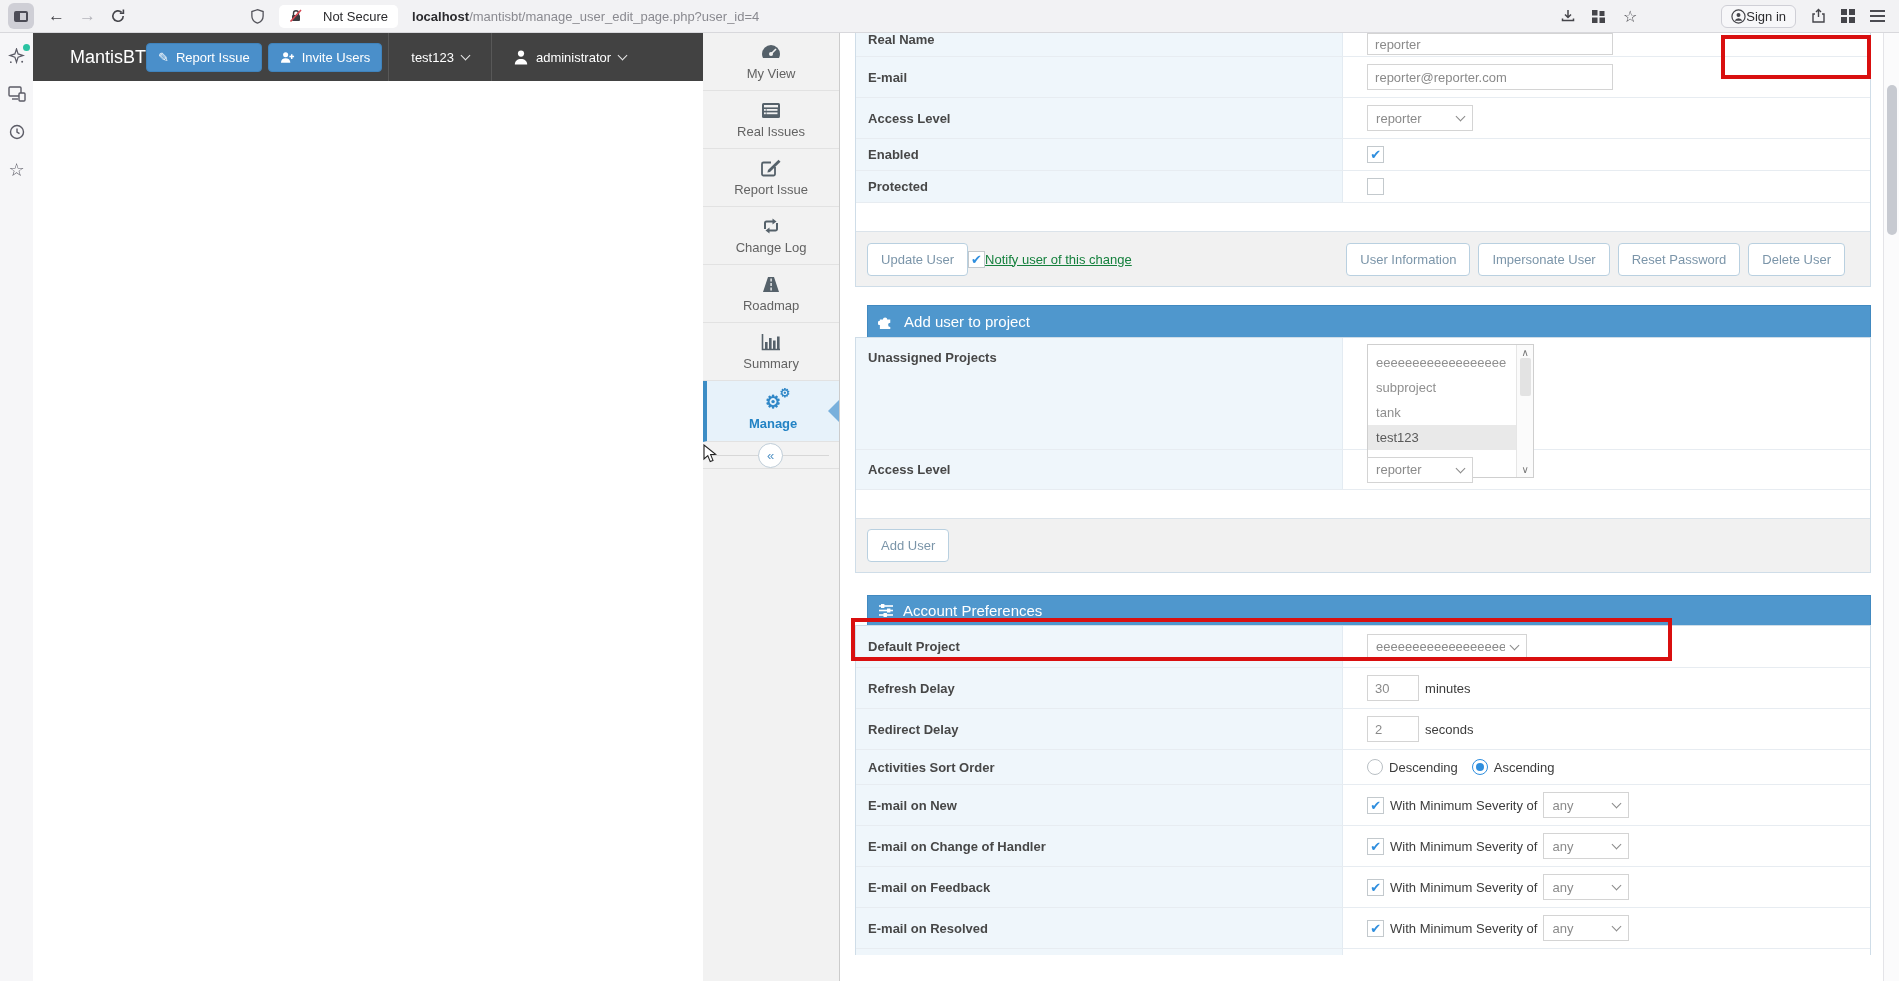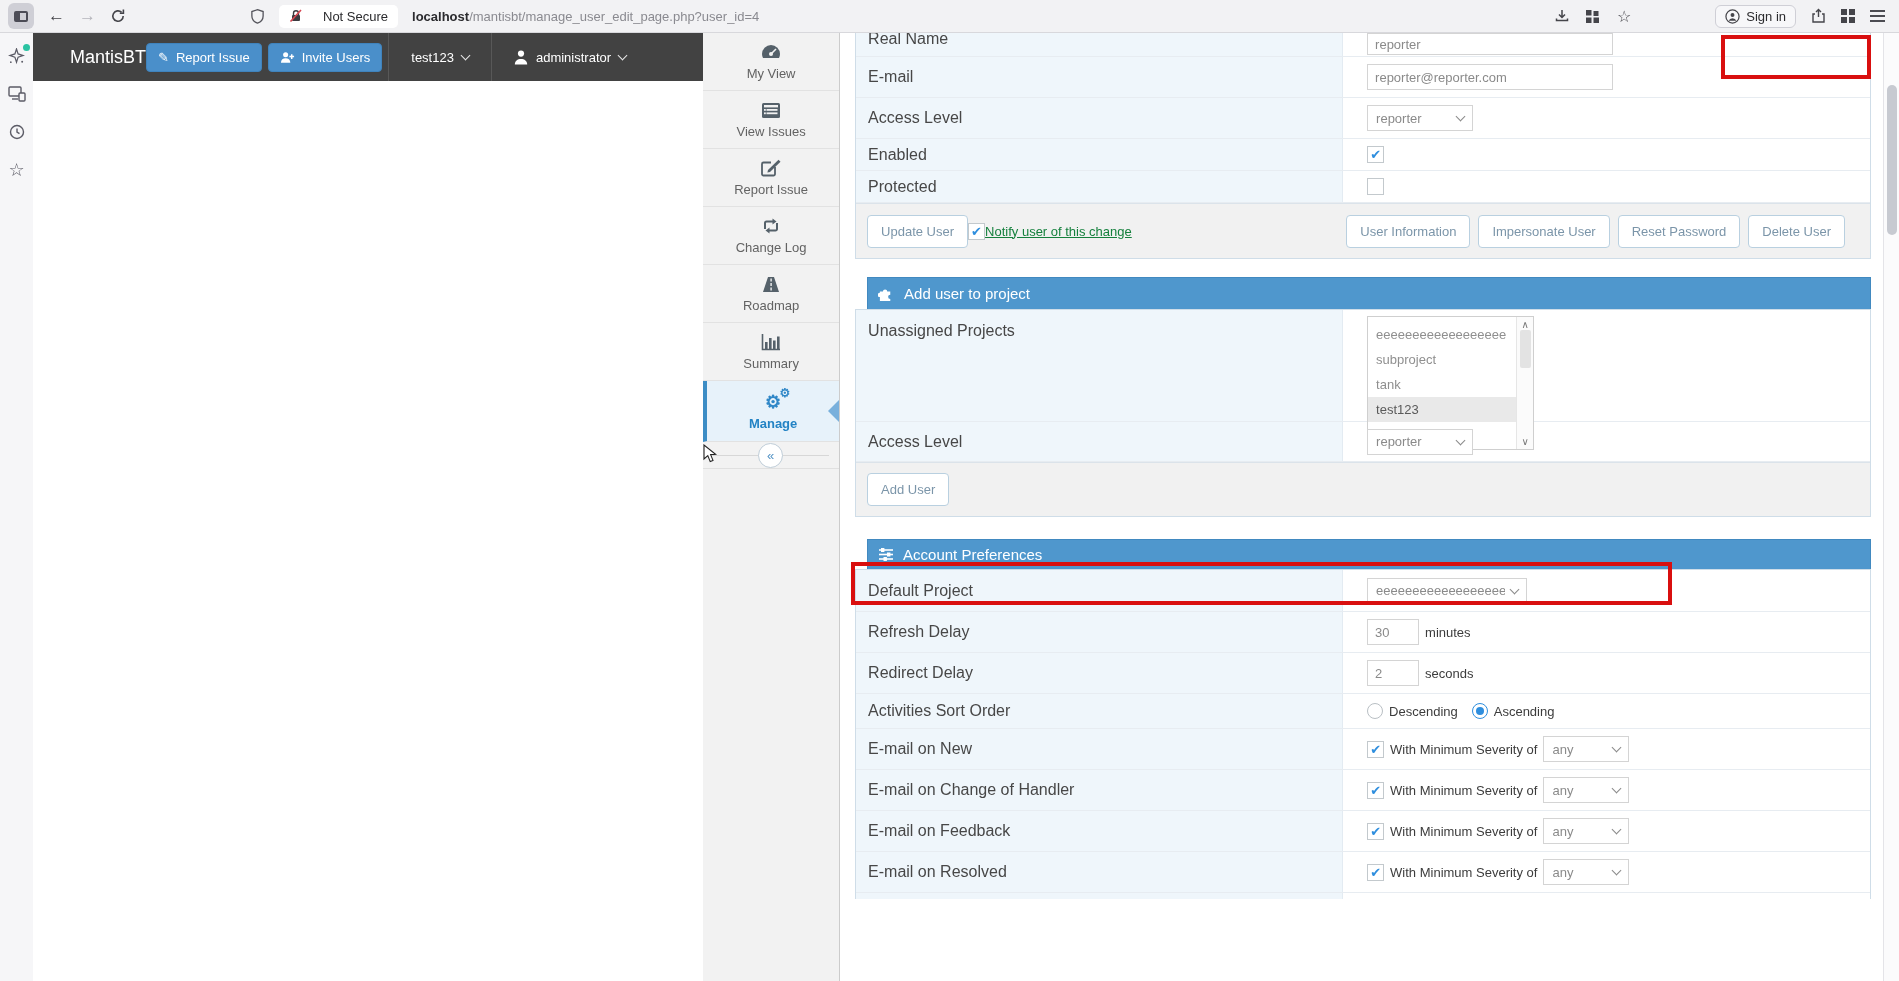--- a/index.html
+++ b/index.html
@@ -16,21 +16,21 @@
   .sb-toggle { width:26px; height:26px; background:#cfcfd6; border-radius:6px; display:flex; align-items:center; justify-content:center; }
   .sb-toggle .glyph { width:14px; height:11px; border:2px solid #4c4c56; border-radius:2px; position:relative; }
   .sb-toggle .glyph::before { content:""; position:absolute; left:0; top:0; bottom:0; width:4px; background:#4c4c56; }
   .nav-arrow { font-size:17px; color:#3f3f44; }
   .nav-arrow.disabled { color:#b5b5bb; }
   .chrome-spacer { width:96px; }
   .ns-pill { background:#fff; border-radius:5px; display:flex; align-items:center; gap:20px; padding:4px 10px; color:#2b2b2e; }
   .url-text { color:#8a8a90; }
   .url-text b { color:#2b2b2e; font-weight:bold; }
   .chrome-right { margin-left:auto; display:flex; align-items:center; gap:15px; padding-right:6px; }
-  .signin-pill { border:1px solid #cfcfd6; border-radius:6px; padding:3px 9px; display:flex; gap:6px; align-items:center; color:#2b2b2e; background:#f7f7f9; }
+  .signin-pill { border:1px solid #cfcfd6; border-radius:6px; padding:3px 9px; display:flex; align-items:center; color:#2b2b2e; background:#f7f7f9; }
   .hamburger { display:flex; flex-direction:column; gap:3px; }
   .hamburger span { width:15px; height:2px; background:#4c4c52; }
   .gap60 { width:52px; }
   
   .below { display:flex; height:948px; }
   .ff-strip { width:33px; background:#f6f6f8; display:flex; flex-direction:column; align-items:center; padding-top:14px; gap:20px; }
   .ff-ic { position:relative; width:18px; height:18px; display:flex; align-items:center; justify-content:center; color:#5b5b66; font-size:16px; }
   .green-dot { position:absolute; top:-3px; right:-4px; width:7px; height:7px; border-radius:50%; background:#2ac3a2; }
   
   .mantis { flex:1; display:flex; flex-direction:row; min-width:0; }
@@ -69,39 +69,39 @@
     background:#fff; border:1px solid #bfcdd8; color:#5393c5; font-size:13px; display:flex; align-items:center; justify-content:center; }
   
   .main { flex:1; background:#fff; padding:0 12px 0 15px; min-width:0; overflow:hidden; }
   .panel { border:1px solid #cfdde8; }
   .panel.cut-top { border-top:none; }
   .sec-head { height:32px; background:#4f97cd; border:1px solid #4189c0; border-bottom:none;
     color:#fff; font-size:15px; display:flex; align-items:center; gap:9px; padding:0 10px;margin-left:12px; }
   .row { display:flex; align-items:stretch; border-bottom:1px solid #e7ecf1; background:#fff; }
   .row:last-child { border-bottom:none; }
   .lbl { width:487px; background:#eff6fb; border-right:1px solid #e3ebf2; display:flex; align-items:center;
-    padding-left:12px; font-weight:normal; font-size:16px; color:#474747; flex:none; }
+    padding-left:12px; font-weight:bold; font-size:13px; color:#474747; flex:none; }
   .val { flex:1; display:flex; align-items:center; gap:6px; padding-left:24px; font-size:13px; color:#3c3c3c; }
   .h41 { height:41px; } .h42 { height:42px; } .h40 { height:40px; } .h35 { height:35px; }
   .h32 { height:32px; } .h24 { height:24px; overflow:hidden; } .h148 { height:112px; }
   .h6 { height:6px; overflow:hidden; }
   .cut-label { margin-top:-11px; }
   .tin { border:1px solid #d4d4d4; height:26px; font-size:13px; color:#8a8a8a; padding:0 7px; background:#fff; font-family:"Liberation Sans",sans-serif; }
   .tin.wide { width:246px; } .tin.num { width:52px; }
   .tin.cut { height:22px; align-self:flex-start; margin-top:0; }
   .fselect { border:1px solid #d4d4d4; background:#fff; height:26px; display:flex; align-items:center;
     padding:0 8px; font-size:13px; color:#8a8a8a; gap:6px; }
   .fselect .chev { margin-left:auto; width:7px; height:7px; border-right:1.4px solid #8a8a8a; border-bottom:1.4px solid #8a8a8a; transform:rotate(45deg); margin-top:-3px; flex:none; }
   .w106 { width:106px; } .w160 { width:160px; } .w86 { width:86px; }
   .cb { width:17px; height:17px; border:1px solid #c3c9cd; background:#fff; display:flex; align-items:center; justify-content:center; flex:none; }
   .cb.checked::after { content:"\2714"; color:#2e8ede; font-size:13px; line-height:1; }
   .radio { width:16px; height:16px; border-radius:50%; border:1px solid #b9bfc4; background:#fff; flex:none; display:flex; align-items:center; justify-content:center; }
   .radio.sel { border-color:#2e8ede; }
   .radio.sel::after { content:""; width:8px; height:8px; border-radius:50%; background:#2e8ede; }
-  .toolbar { background:#f1f1f1; border-top:1px solid #dbe3ea; display:flex; align-items:center; padding:0 11px; gap:0; }
+  .toolbar { background:#f1f1f1; border-top:1px solid #dbe3ea; display:flex; align-items:center; padding:0 11px; gap:0;margin-top:28px; }
   .tb56 { height:55px; } .tb55 { height:54px; }
   .btn-white { background:#fff; border:1px solid #b9d0e0; border-radius:4px; color:#7b95a9; font-size:13px; padding:8px 13px; white-space:nowrap; }
   .tb-right { margin-left:auto; display:flex; gap:8px; padding-right:14px; }
   .sec2 { margin-top:18px; }
   .sec3 { margin-top:22px; position:relative; }
   .sec3 .sec-head { height:30px; }
   .annot-dp { left:-4px; top:23px; width:821px; height:43px; }
   
   .listbox { width:167px; height:134px; border:1px solid #cfcfcf; background:#fff; margin:6px 0; display:flex; align-self:flex-start; margin-top:6px; }
   .lb-opts { flex:1; padding-top:5px; font-size:13px; color:#8f8f8f; overflow:hidden; }
@@ -275,21 +275,21 @@
           <span class="ic">
             <svg width="22" height="17" viewBox="0 0 22 17">
                 <rect x="2" y="1" width="18" height="15" rx="1.5" fill="#55616a"></rect>
                 <rect x="4" y="3" width="14" height="2.4" fill="#f2f2f2"></rect>
                 <rect x="6.5" y="7" width="11" height="1.8" fill="#f2f2f2"></rect>
                 <rect x="6.5" y="10.4" width="11" height="1.8" fill="#f2f2f2"></rect>
                 <rect x="4" y="7" width="1.8" height="1.8" fill="#f2f2f2"></rect>
                 <rect x="4" y="10.4" width="1.8" height="1.8" fill="#f2f2f2"></rect>
               </svg>
           </span>
-          <span>View Issues</span>
+          <span>Real Issues</span>
         </div>
         <div class="side-item">
           <span class="ic">
             <svg width="20" height="18" viewBox="0 0 20 18">
                 <path d="M14 8v7a1.5 1.5 0 0 1-1.5 1.5h-10A1.5 1.5 0 0 1 1 15V5a1.5 1.5 0 0 1 1.5-1.5H10" fill="none" stroke="#55616a" stroke-width="1.8"></path>
                 <path d="M7 11 17.5 0.8l2 2L9 13l-2.6.6z" fill="#55616a"></path>
               </svg>
           </span>
           <span>Report Issue</span>
         </div>

